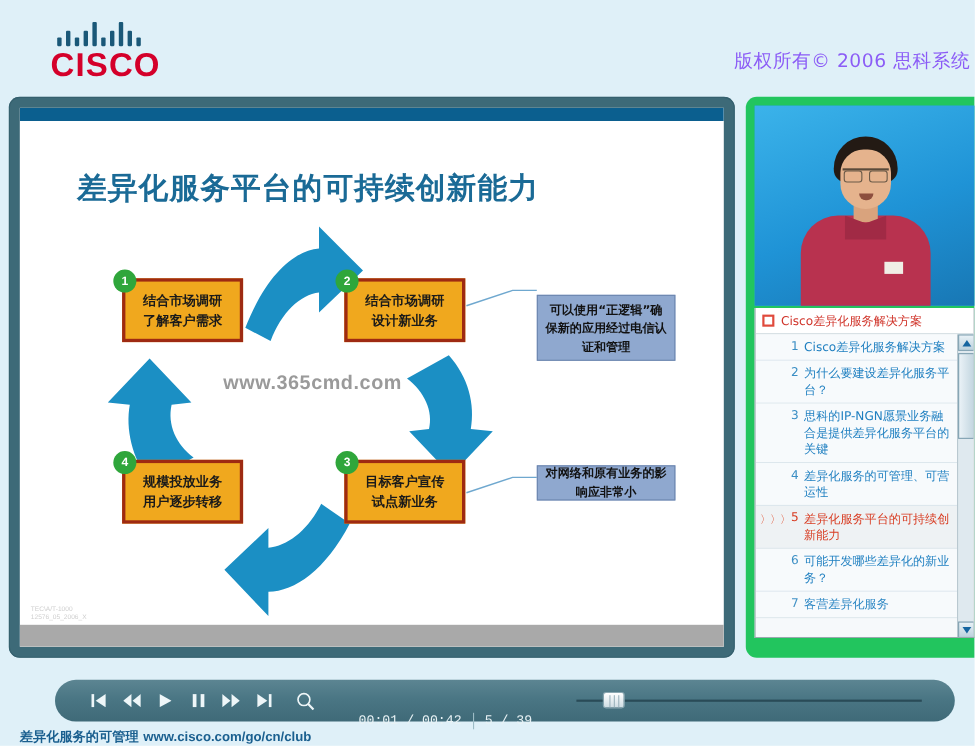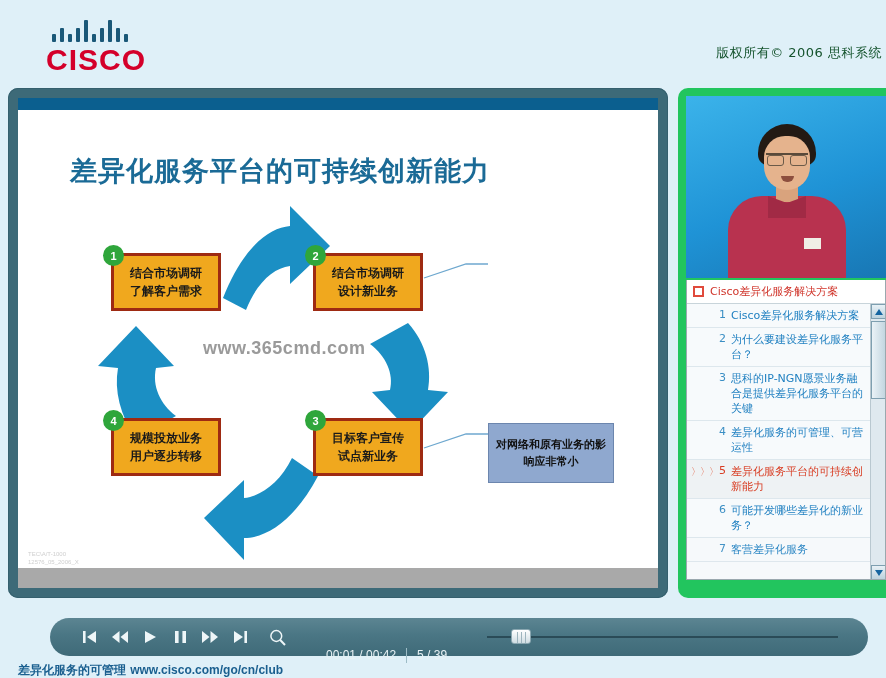--- a/index.html
+++ b/index.html
@@ -44,22 +44,22 @@
     font-weight: bold;
     font-size: 30px;
     letter-spacing: 1px;
     line-height: 32px;
     margin-top: 2px;
   }
   #copyright {
     position: absolute;
     right: 18px; top: 44px;
     font-family: "DejaVu Sans", sans-serif;
-    font-size: 13px;
-    color: #14532d;
+    font-size: 17px;
+    color: #8b5cf6;
     letter-spacing: 0.5px;
   }
 
   
   #slide-panel {
     position: absolute;
     left: 8px; top: 88px;
     width: 660px; height: 510px;
     background: #3d6a78;
     border-radius: 10px;
@@ -139,21 +139,21 @@
     font-weight: bold;
     color: #111;
     line-height: 17px;
     text-align: center;
     display: flex;
     align-items: center;
     justify-content: center;
     padding: 4px 6px;
   }
   #callout1 { left: 470px; top: 170px; width: 126px; height: 60px; }
-  #callout2 { left: 470px; top: 325px; width: 126px; height: 60px; }
+  #callout2 { left: 470px; top: 325px; width: 126px; height: 32px; }
 
   #watermark {
     position: absolute;
     left: 185px; top: 240px;
     font-family: "Liberation Sans", sans-serif;
     font-size: 18px;
     font-weight: bold;
     color: #9a9a9a;
     letter-spacing: 0.5px;
     pointer-events: none;
@@ -369,21 +369,21 @@
     align-items: center;
     justify-content: center;
     width: 16px; height: 18px;
   }
   .ctrl svg { display: block; }
   #time-block {
     display: flex;
     align-items: center;
     margin-left: 40px;
     color: #e8f2f5;
-    font-family: Liberation Sans, sans-serif;
+    font-family: Liberation Mono, monospace;
     font-size: 12px;
     margin-top: 36px;
   }
   #time-block .sep {
     width: 1px; height: 15px;
     background: #9dbcc6;
     margin: 0 10px;
   }
   #seek-area {
     position: relative;
@@ -482,20 +482,21 @@
       <span class="badge">3</span>
       <span>目标客户宣传</span>
       <span>试点新业务</span>
     </div>
     <div class="pbox" id="pbox4">
       <span class="badge">4</span>
       <span>规模投放业务</span>
       <span>用户逐步转移</span>
     </div>
 
+    <div class="callout" id="callout1">可以使用“正逻辑”确保新的应用经过电信认证和管理</div>
     <div class="callout" id="callout2">对网络和原有业务的影响应非常小</div>
 
     <div id="slide-footnote">
       <div>TEC\A/T-1000</div>
       <div>12576_05_2006_X</div>
     </div>
     <div id="slide-bottombar"></div>
   </div>
 </div>
 

